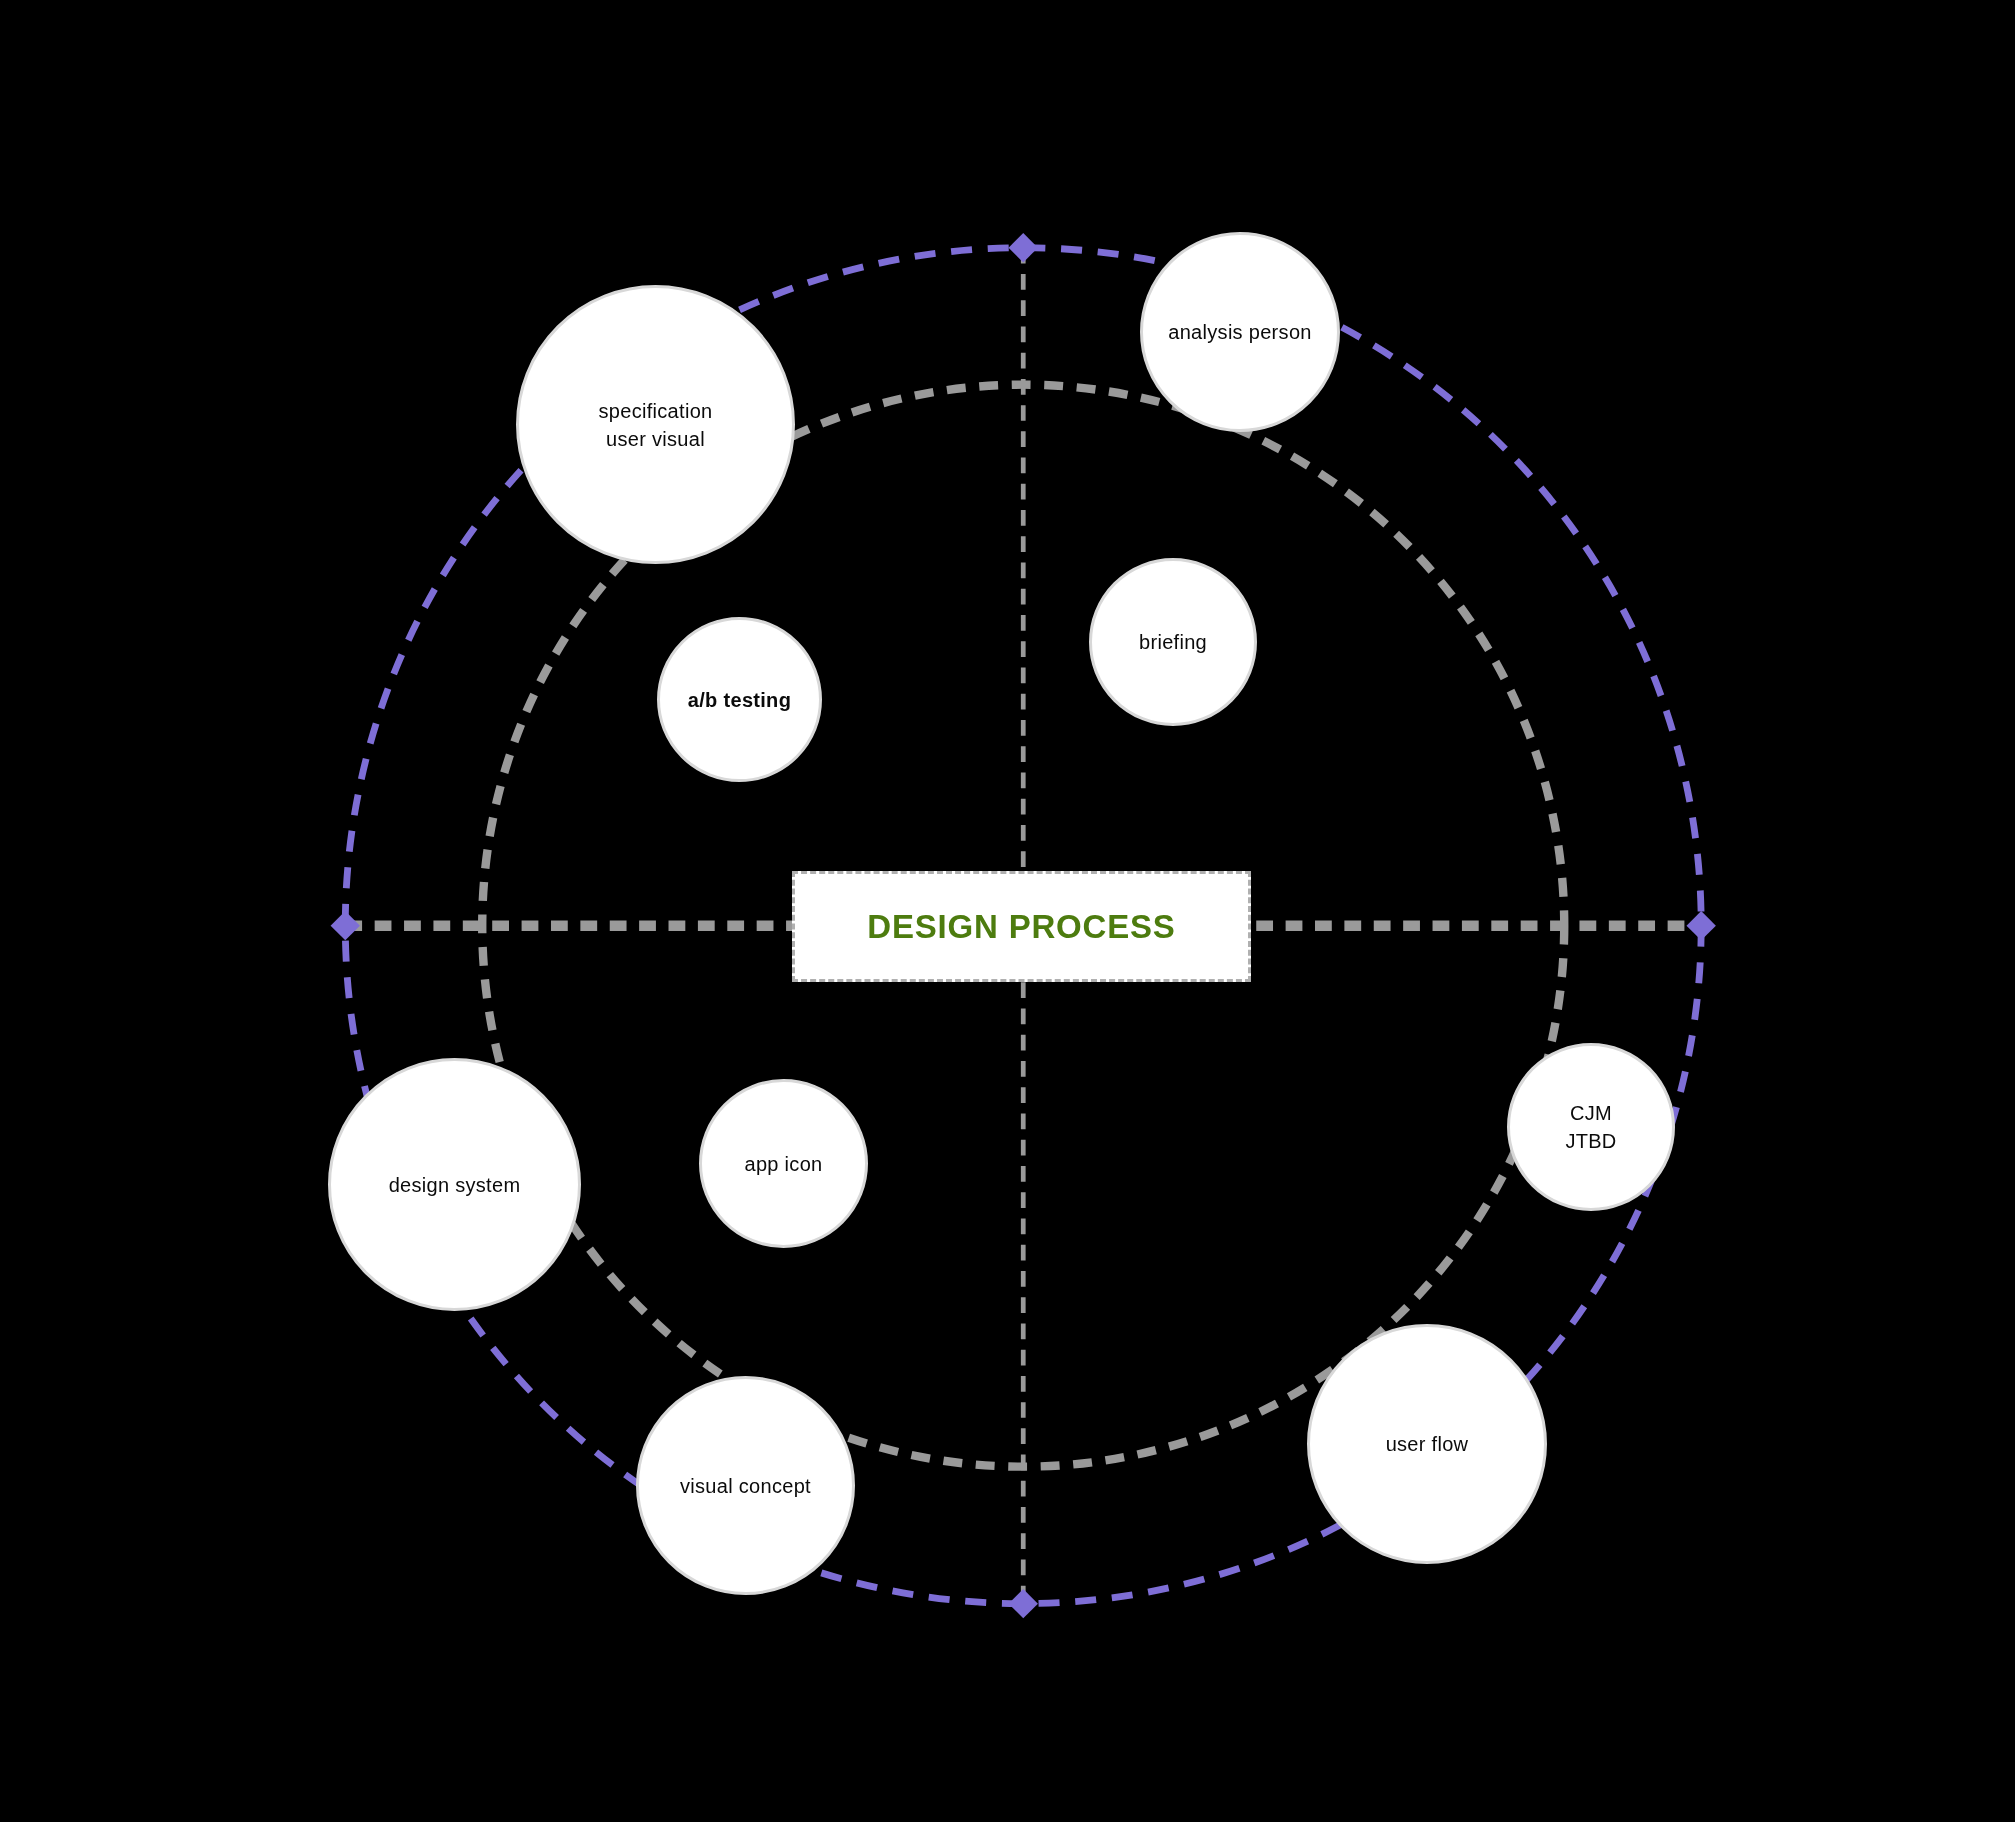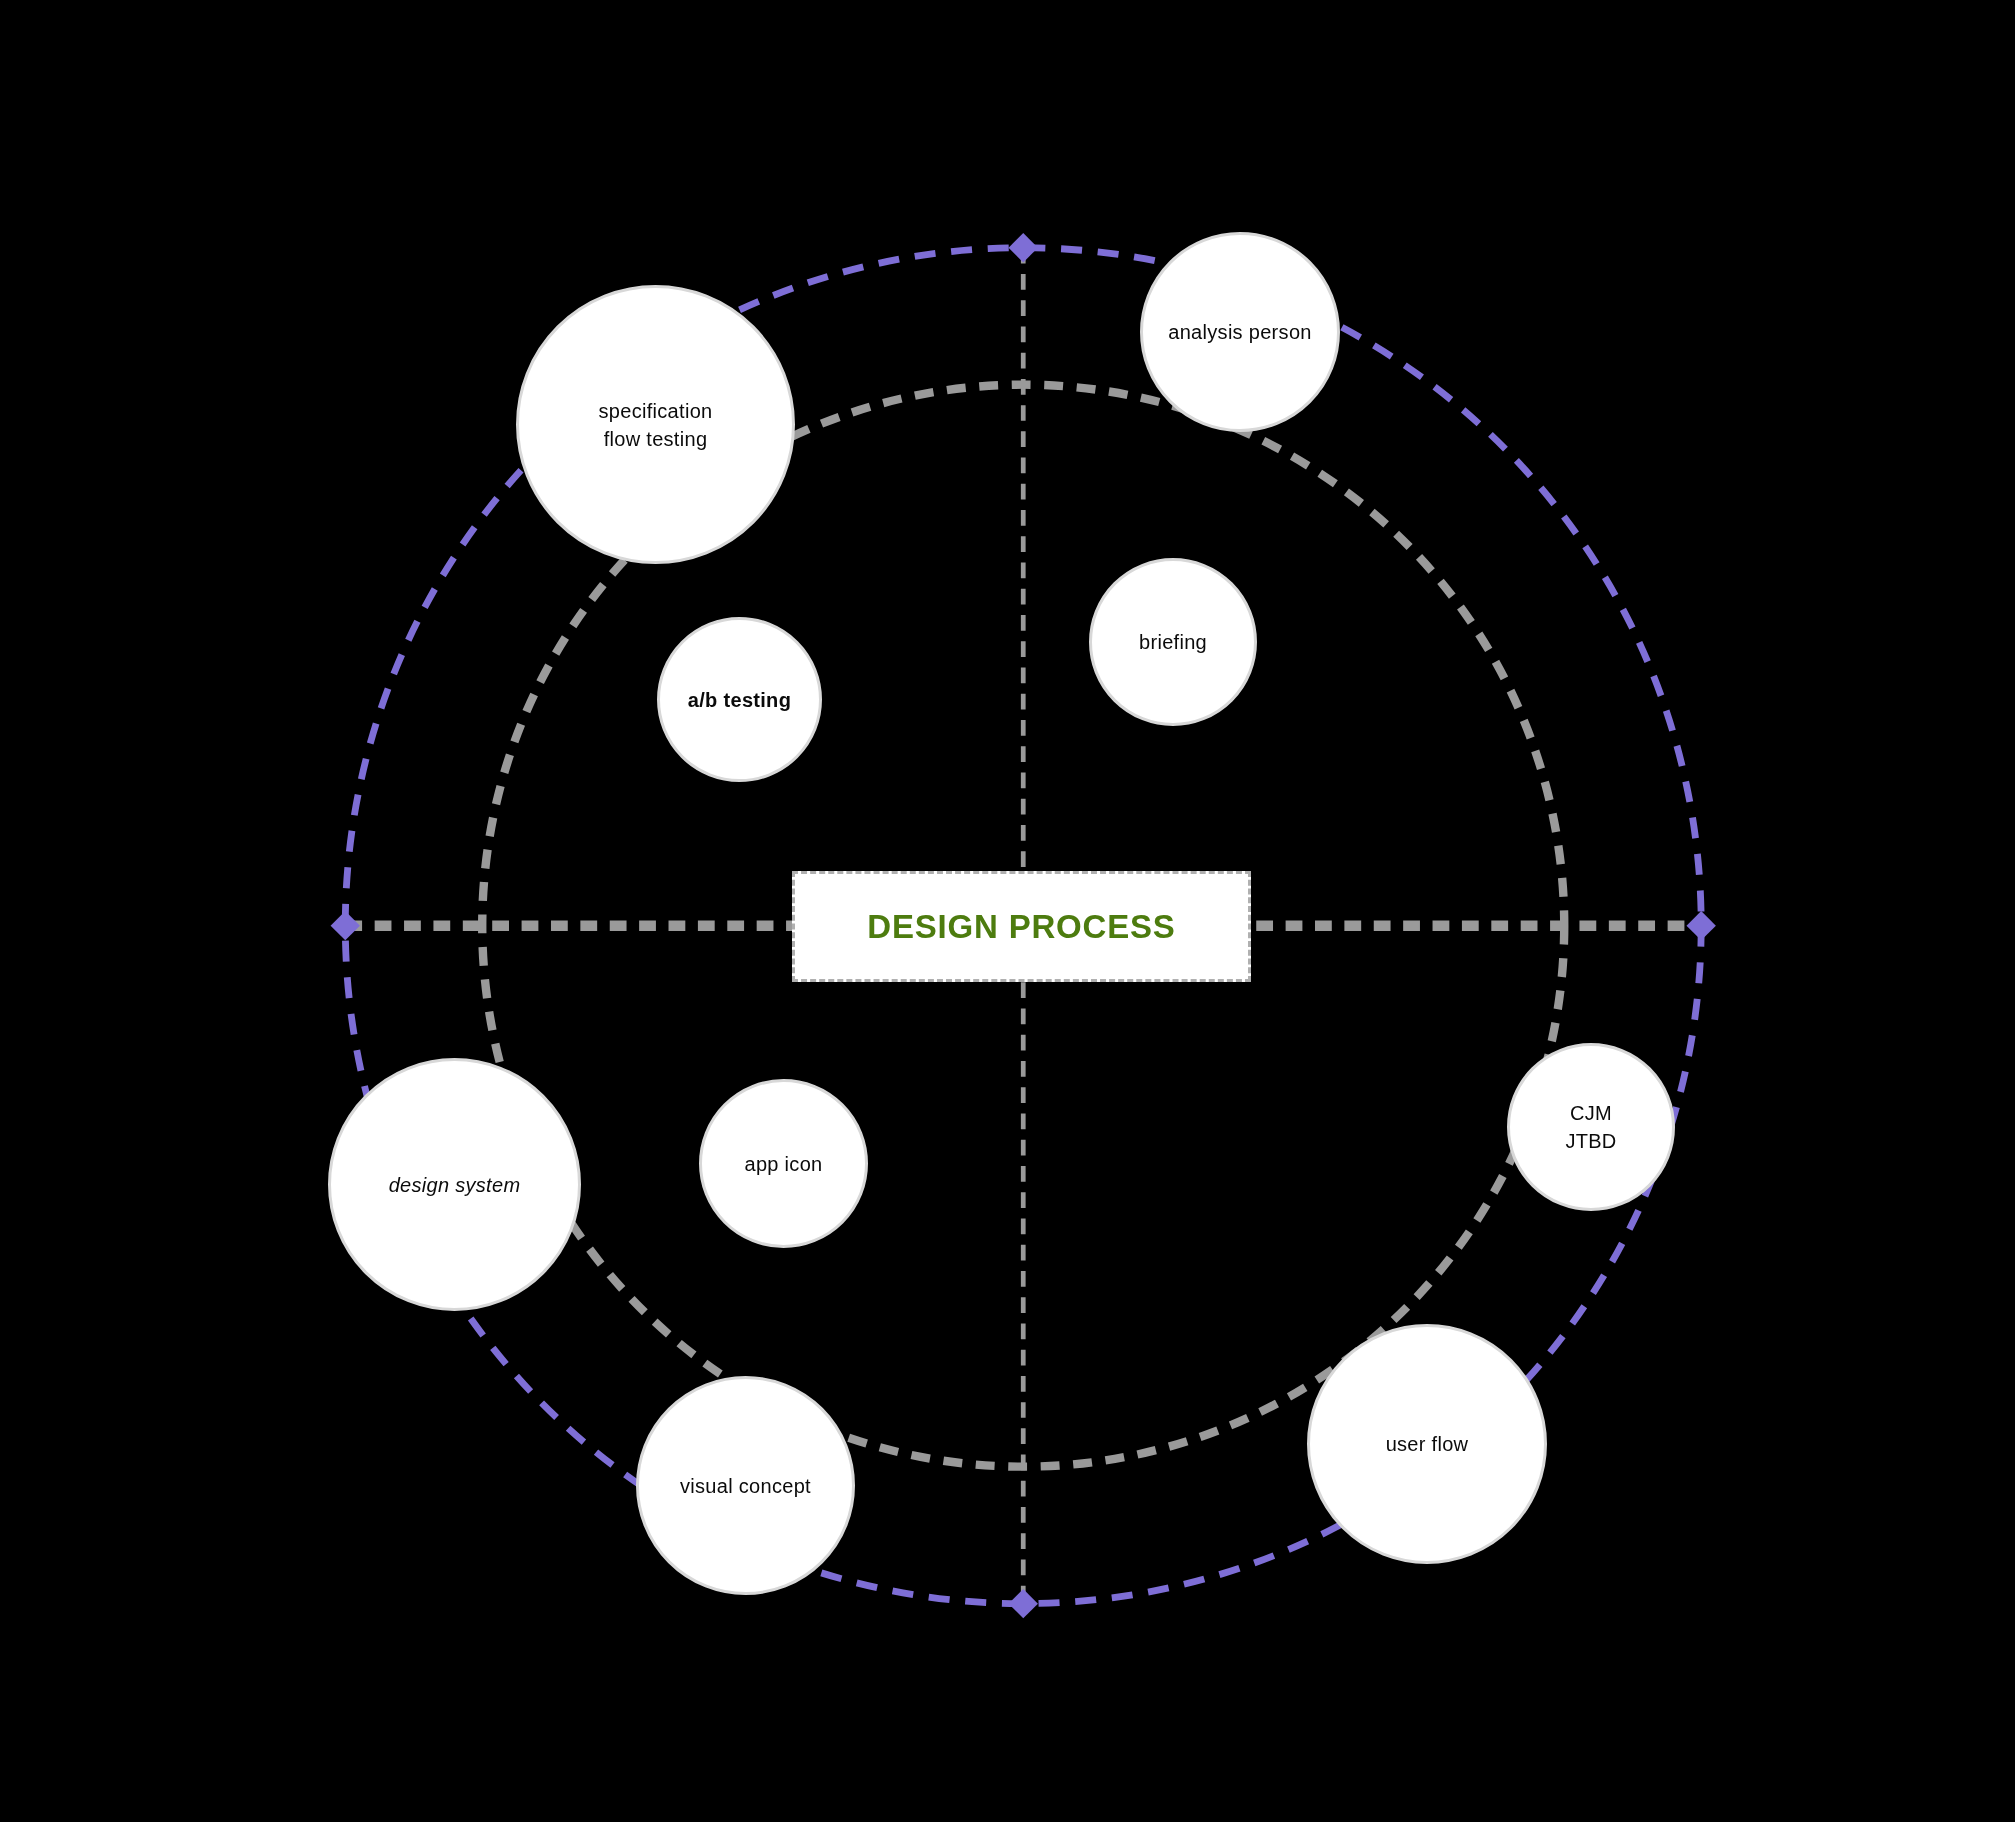--- a/index.html
+++ b/index.html
@@ -68,37 +68,37 @@
     <line x1="1950" y1="472" x2="1950" y2="3056" stroke="#9a9a9a" stroke-width="9" stroke-dasharray="30 20"></line>
     <line x1="658" y1="1764" x2="3242" y2="1764" stroke="#9a9a9a" stroke-width="20" stroke-dasharray="32 24"></line>
     <path d="M1950 444 L1978 472 L1950 500 L1922 472 Z" fill="#7e6ed6"></path>
     <path d="M1950 3028 L1978 3056 L1950 3084 L1922 3056 Z" fill="#7e6ed6"></path>
     <path d="M658 1736 L686 1764 L658 1792 L630 1764 Z" fill="#7e6ed6"></path>
     <path d="M3242 1736 L3270 1764 L3242 1792 L3214 1764 Z" fill="#7e6ed6"></path>
   </svg>
 
   <div class="node" style="left:516px; top:285px; width:279px; height:279px;">
     <span class="node-label">specification
-flow testing</span>
+user visual</span>
   </div>
 
   <div class="node" style="left:1140px; top:232px; width:200px; height:200px;">
     <span class="node-label">analysis person</span>
   </div>
 
 
   <div class="node" style="left:657px; top:617px; width:165px; height:165px;font-weight:bold;">
     <span class="node-label">a/b testing</span>
   </div>
 
   <div class="node" style="left:1089px; top:558px; width:168px; height:168px;">
     <span class="node-label">briefing</span>
   </div>
 
-  <div class="node" style="left:328px; top:1058px; width:253px; height:253px;font-style:italic;">
+  <div class="node" style="left:328px; top:1058px; width:253px; height:253px;">
     <span class="node-label">design system</span>
   </div>
 
   <div class="node" style="left:699px; top:1079px; width:169px; height:169px;">
     <span class="node-label">app icon</span>
   </div>
 
 
   <div class="node" style="left:1507px; top:1043px; width:168px; height:168px;">
     <span class="node-label">CJM

